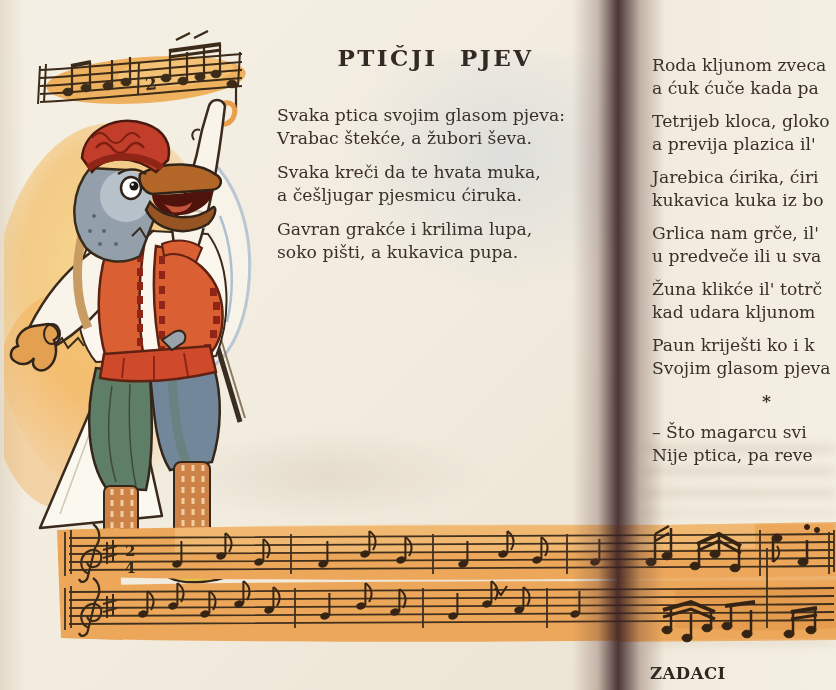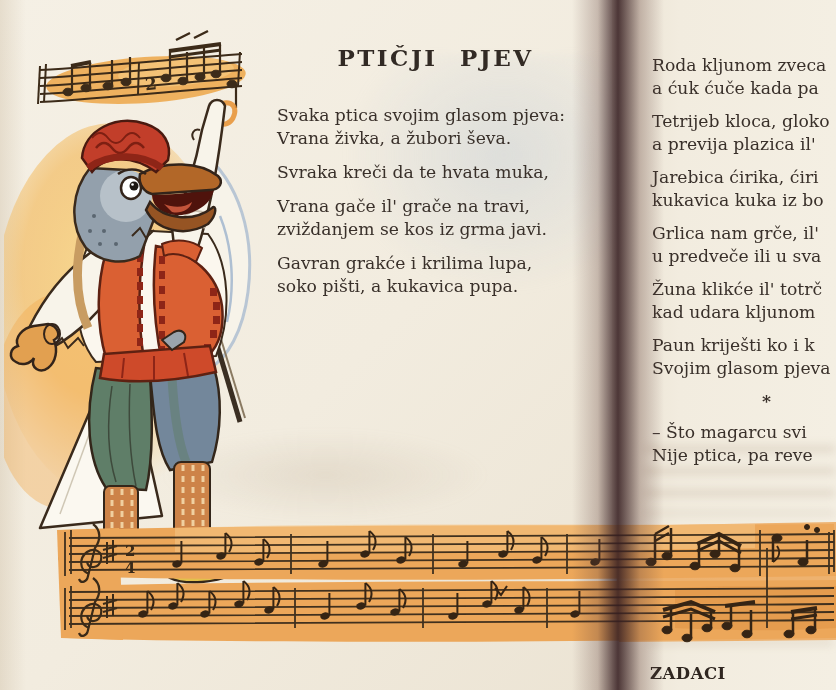--- a/index.html
+++ b/index.html
@@ -45,28 +45,25 @@
   <div class="smudge" style="left:645px;top:445px;width:190px;height:70px;
               background:repeating-linear-gradient(180deg,rgba(165,140,115,.20) 0 8px,rgba(165,140,115,0) 8px 22px);"></div>
   <div class="smudge" style="left:648px;top:600px;width:185px;height:45px;
               background:repeating-linear-gradient(180deg,rgba(160,135,110,.22) 0 8px,rgba(160,135,110,0) 8px 20px);"></div>
 
   <div id="title">PTIČJI PJEV</div>
 
   <div id="poem">
     <div class="stanza">
       <p>Svaka ptica svojim glasom pjeva:</p>
-      <p>Vrana živka, a žubori ševa.</p>
+      <p>Vrabac štekće, a žubori ševa.</p>
     </div>
     <div class="stanza">
-      <p>Svraka kreči da te hvata muka,</p>
-    </div>
-    <div class="stanza">
-      <p>Vrana gače il' grače na travi,</p>
-      <p>zviždanjem se kos iz grma javi.</p>
+      <p>Svaka kreči da te hvata muka,</p>
+      <p>a češljugar pjesmicu ćiruka.</p>
     </div>
     <div class="stanza">
       <p>Gavran grakće i krilima lupa,</p>
       <p>soko pišti, a kukavica pupa.</p>
     </div>
     <div class="stanza">
     </div>
   </div>
 
   <div id="rp-text">

